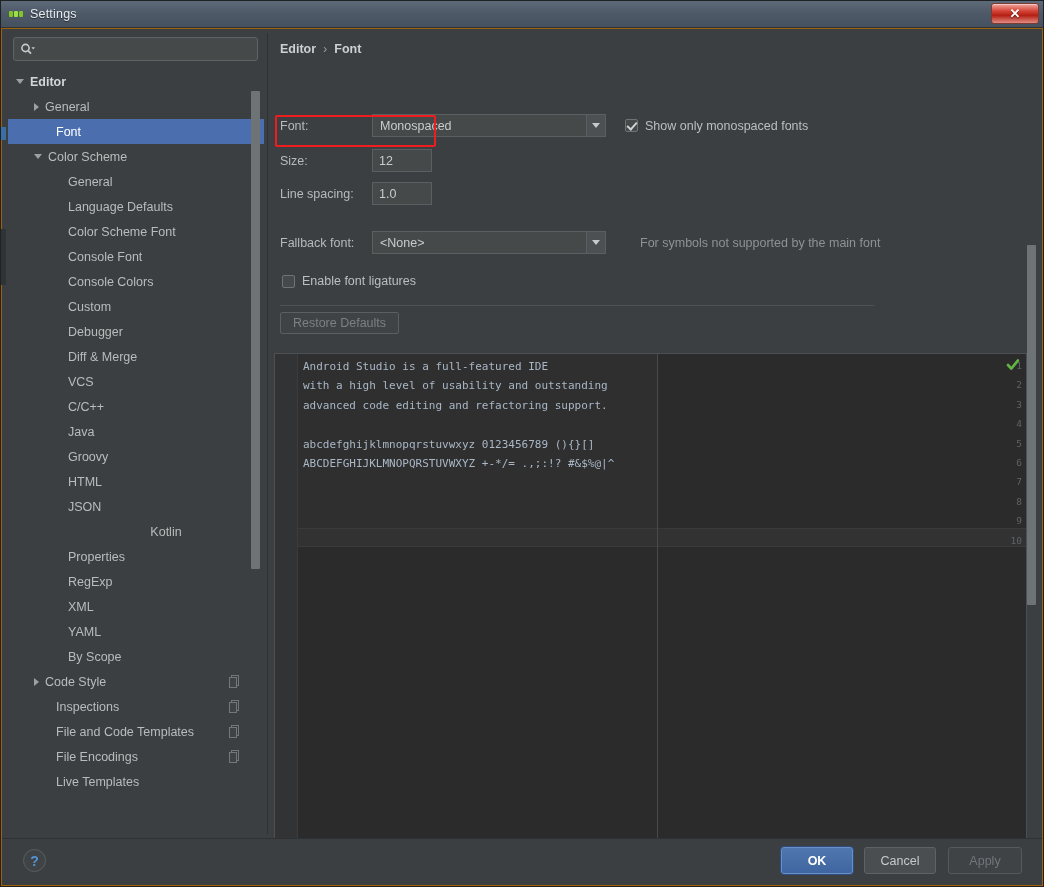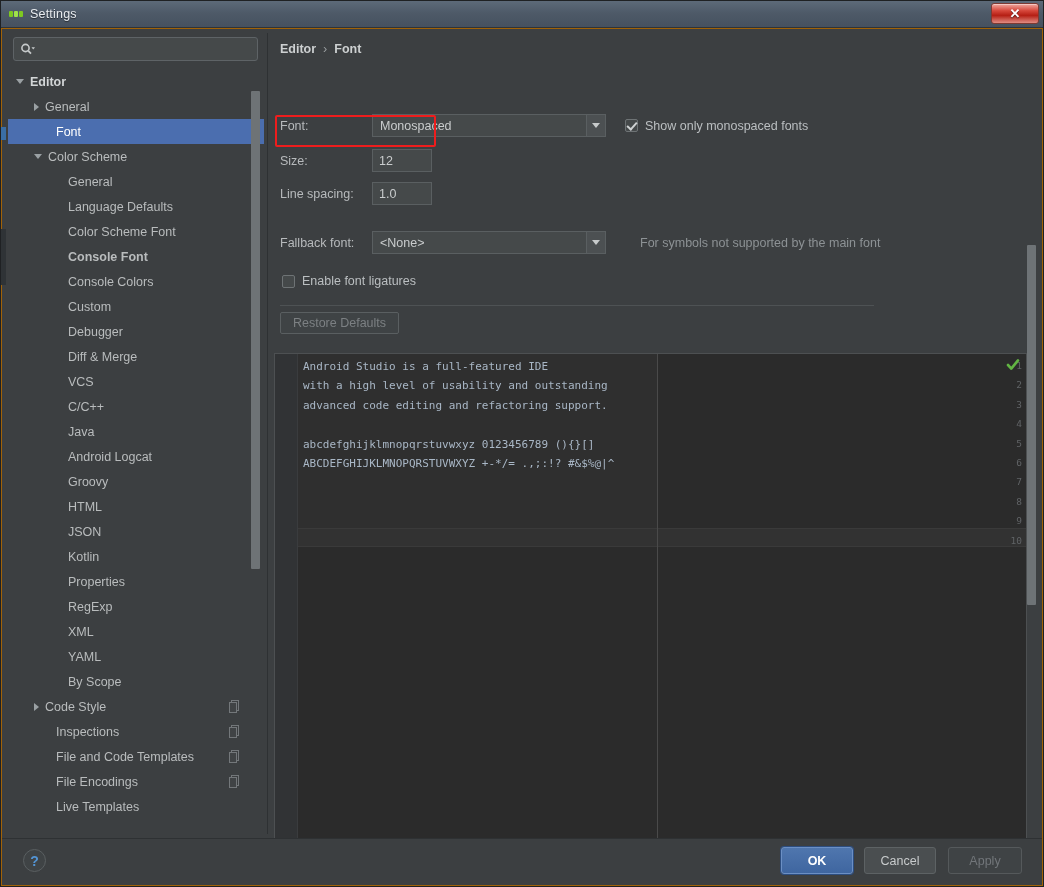--- a/index.html
+++ b/index.html
@@ -351,21 +351,21 @@
               <span>General</span>
             </div>
             <div class="tree-row" style="padding-left: 60px;">
               <span class="arrow none" style="width: 0px; margin-right: 0px;"></span>
               <span>Language Defaults</span>
             </div>
             <div class="tree-row" style="padding-left: 60px;">
               <span class="arrow none" style="width: 0px; margin-right: 0px;"></span>
               <span>Color Scheme Font</span>
             </div>
-            <div class="tree-row" style="padding-left: 60px; font-weight: bold;">
+            <div class="tree-row" style="padding-left: 60px;">
               <span class="arrow none" style="width: 0px; margin-right: 0px;"></span>
               <span>Console Font</span>
             </div>
             <div class="tree-row" style="padding-left: 60px;">
               <span class="arrow none" style="width: 0px; margin-right: 0px;"></span>
               <span>Console Colors</span>
             </div>
             <div class="tree-row" style="padding-left: 60px;">
               <span class="arrow none" style="width: 0px; margin-right: 0px;"></span>
               <span>Custom</span>
@@ -385,35 +385,31 @@
             <div class="tree-row" style="padding-left: 60px;">
               <span class="arrow none" style="width: 0px; margin-right: 0px;"></span>
               <span>C/C++</span>
             </div>
             <div class="tree-row" style="padding-left: 60px;">
               <span class="arrow none" style="width: 0px; margin-right: 0px;"></span>
               <span>Java</span>
             </div>
             <div class="tree-row" style="padding-left: 60px;">
               <span class="arrow none" style="width: 0px; margin-right: 0px;"></span>
-              <span>Android Logcat</span>
-            </div>
-            <div class="tree-row" style="padding-left: 60px;">
-              <span class="arrow none" style="width: 0px; margin-right: 0px;"></span>
               <span>Groovy</span>
             </div>
             <div class="tree-row" style="padding-left: 60px;">
               <span class="arrow none" style="width: 0px; margin-right: 0px;"></span>
               <span>HTML</span>
             </div>
             <div class="tree-row" style="padding-left: 60px;">
               <span class="arrow none" style="width: 0px; margin-right: 0px;"></span>
               <span>JSON</span>
             </div>
-            <div class="tree-row" style="padding-left: 60px;">
+            <div class="tree-row" style="padding-left: 60px; justify-content: center;">
               <span class="arrow none" style="width: 0px; margin-right: 0px;"></span>
               <span>Kotlin</span>
             </div>
             <div class="tree-row" style="padding-left: 60px;">
               <span class="arrow none" style="width: 0px; margin-right: 0px;"></span>
               <span>Properties</span>
             </div>
             <div class="tree-row" style="padding-left: 60px;">
               <span class="arrow none" style="width: 0px; margin-right: 0px;"></span>
               <span>RegExp</span>

